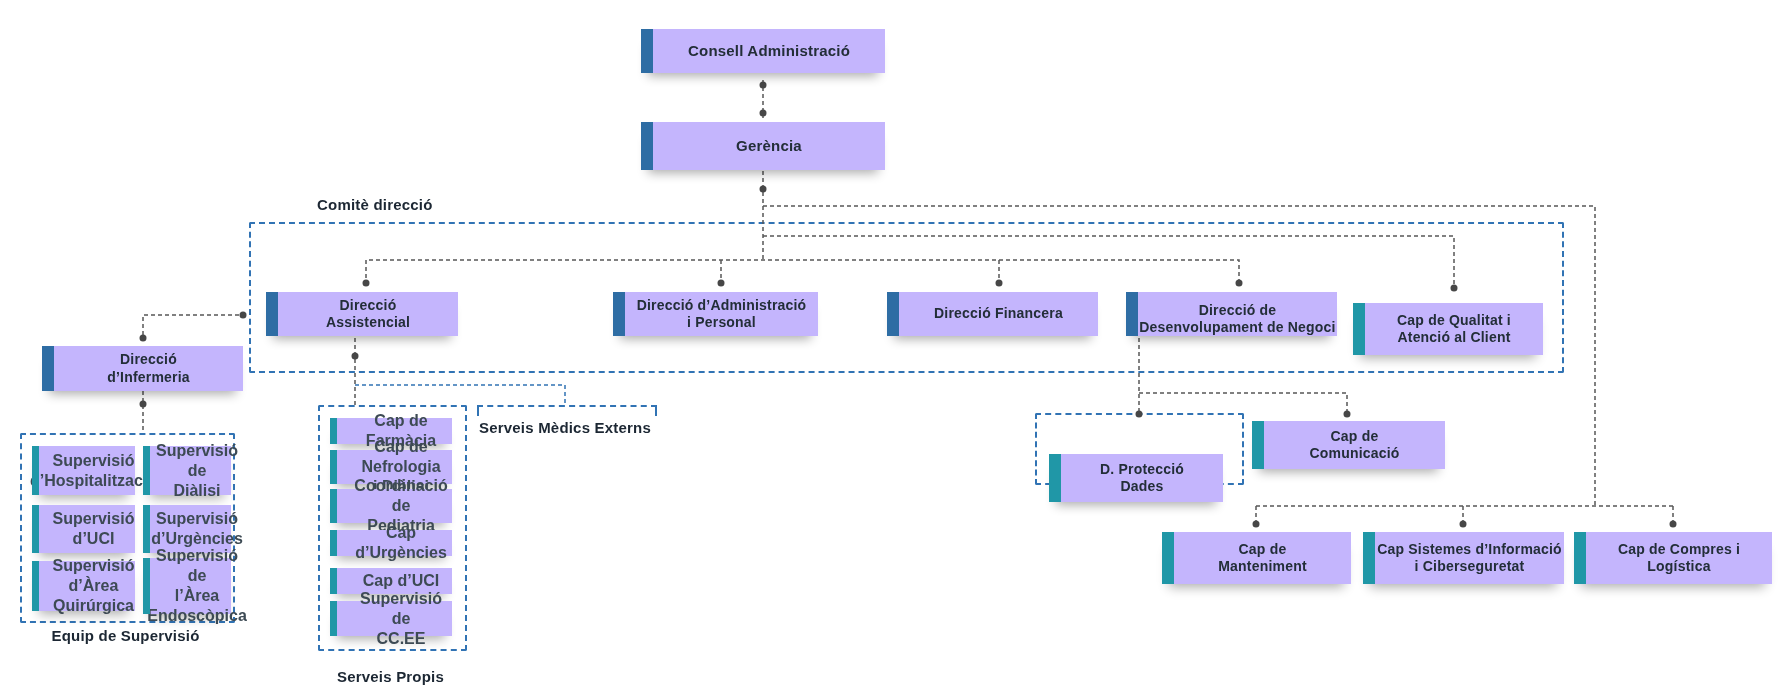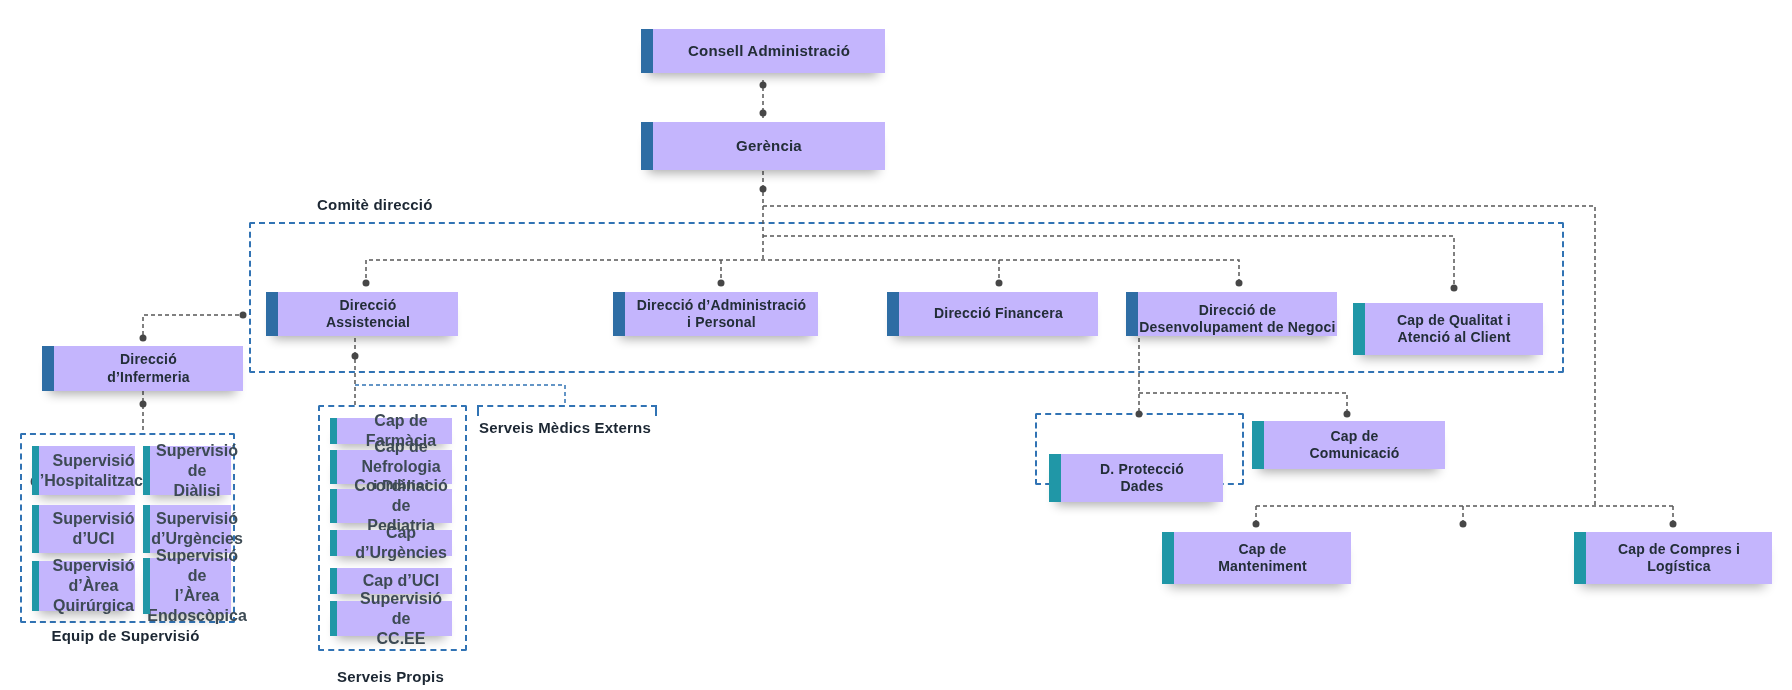--- a/index.html
+++ b/index.html
@@ -192,19 +192,24 @@
     <span class="bar"></span>
       <span class="lbl">Cap de
 Comunicació</span>
     </div>
 
   <div class="node teal" style="left:1162px;top:532px;width:189px;height:52px;">
     <span class="bar"></span>
       <span class="lbl">Cap de
 Manteniment</span>
     </div>
+  <div class="node teal" style="left:1363px;top:532px;width:201px;height:52px;">
+    <span class="bar"></span>
+      <span class="lbl">Cap Sistemes d’Informació
+i Ciberseguretat</span>
+    </div>
   <div class="node teal" style="left:1574px;top:532px;width:198px;height:52px;">
     <span class="bar"></span>
       <span class="lbl">Cap de Compres i
 Logística</span>
     </div>
 
 </div>
 
 </body></html>

